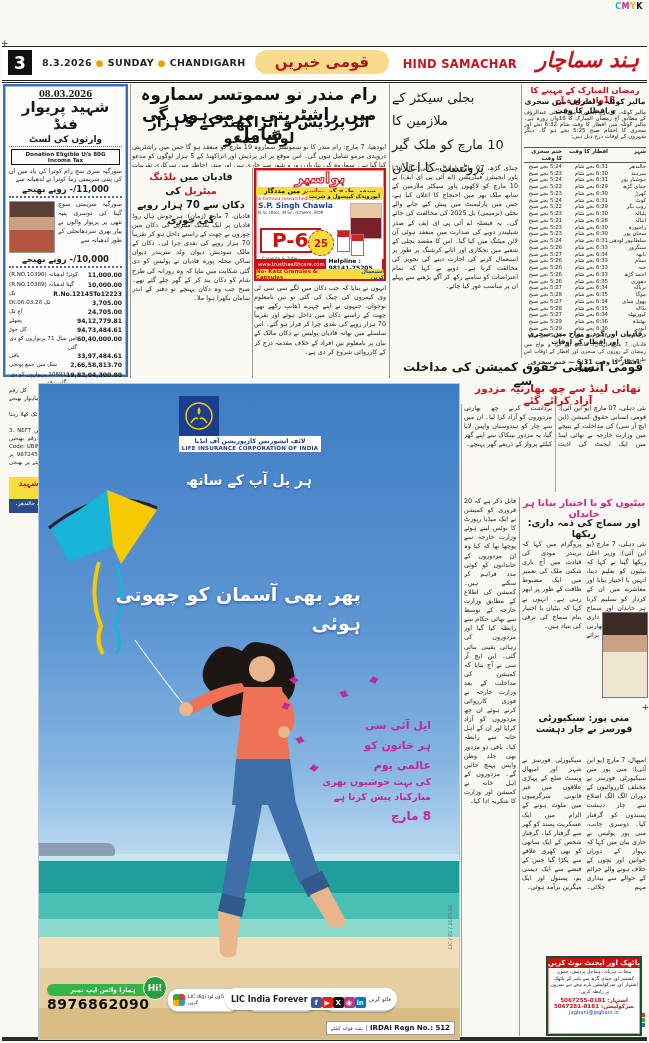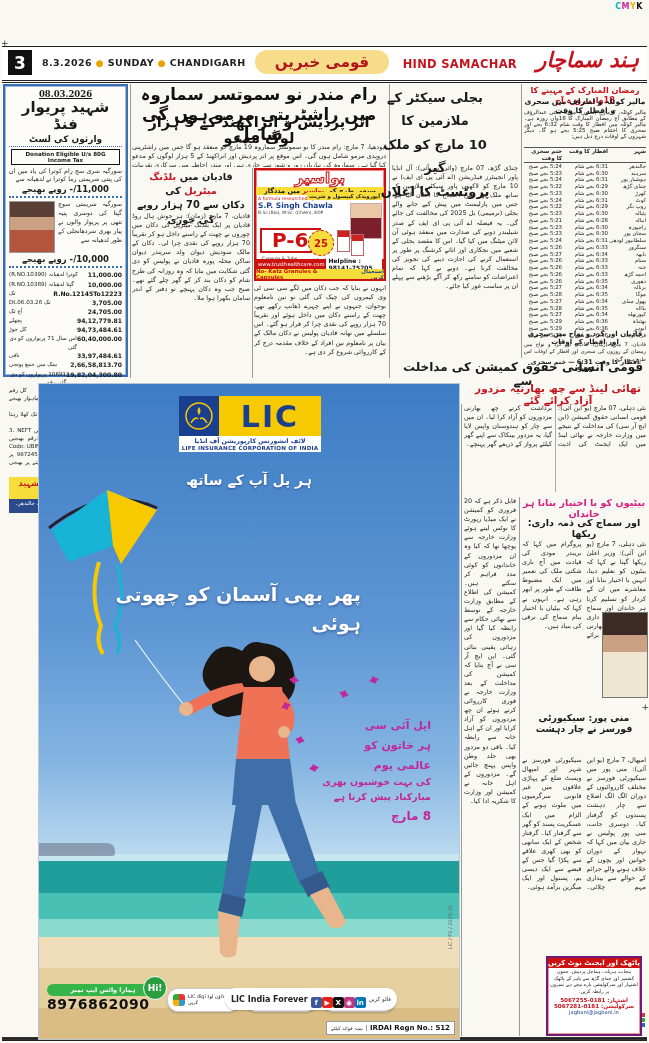--- a/index.html
+++ b/index.html
@@ -63,21 +63,21 @@
   #piles .p6{position:absolute;left:4px;top:58px;font-size:20px;font-weight:bold;color:#cc1111;border:2px solid #cc1111;padding:0 10px;line-height:1.05;}
   #piles .p6sub{position:absolute;left:6px;top:86px;font-size:4.6px;color:#333;}
   #piles .star25{position:absolute;left:52px;top:60px;width:24px;height:24px;border-radius:50%;background:#f7dd3a;border:1.5px dashed #cc1111;
       display:flex;align-items:center;justify-content:center;font-size:10px;font-weight:bold;color:#cc1111;}
   .bottle{position:absolute;width:11px;height:20px;background:linear-gradient(180deg,#c22 0 30%,#fff 30% 100%);border:1px solid #b66;}
   #piles .webbar{position:absolute;left:0;right:0;bottom:10px;height:10px;background:#cc1111;color:#fff;font-size:5.2px;display:flex;align-items:center;gap:2px;padding:0 2px;box-sizing:border-box;}
   #piles .helpline{background:#fff;color:#111;font-weight:bold;font-size:6px;padding:0 2px;}
   #piles .nokatz{position:absolute;left:0;right:0;bottom:0;height:10px;background:#f7dd3a;color:#cc1111;font-weight:bold;font-size:5.4px;display:flex;align-items:center;justify-content:center;gap:3px;}
   #piles .nokatz .ur{color:#1b3f8f;}
   
-  #power-h{left:372px;top:86px;width:126px;font-size:13px;font-weight:bold;text-align:center;line-height:1.8;}
+  #power-h{left:392px;top:86px;width:126px;font-size:13px;font-weight:normal;text-align:left;line-height:1.8;}
   #power-body{left:392px;top:164px;width:126px;height:212px;overflow:hidden;}
   
   #ramzan-h{left:524px;top:85px;width:122px;font-size:8.2px;font-weight:bold;color:#c41420;text-align:center;}
   #ramzan-sub{left:524px;top:97px;width:122px;font-size:7.6px;font-weight:bold;text-align:center;}
   #ramzan-body{left:524px;top:109px;width:122px;height:36px;overflow:hidden;font-size:5.6px;}
   #rtable-wrap{left:524px;top:147px;width:122px;}
   #rthead,.trow{display:grid;grid-template-columns:38px 46px 38px;direction:rtl;font-size:5.4px;line-height:1.25;}
   #rthead{font-weight:bold;border-top:1px solid #555;border-bottom:1px solid #555;font-size:5.6px;}
   .trow span{white-space:nowrap;overflow:hidden;}
   #ramzan-q-title{left:524px;top:330px;width:122px;font-size:7px;font-weight:bold;text-align:center;}
@@ -92,21 +92,21 @@
   #rekha-h1{left:522px;top:497px;width:124px;font-size:9.6px;font-weight:bold;color:#d6207e;text-align:center;}
   #rekha-h2{left:522px;top:517px;width:124px;font-size:9.6px;font-weight:bold;text-align:center;}
   #rekha-body{left:522px;top:540px;width:124px;height:168px;columns:2;column-gap:5px;overflow:hidden;}
   #rekha-photo{left:602px;top:612px;width:44px;height:84px;border:1px solid #777;
      background:linear-gradient(180deg,#3b2b24 0 26%,#caa183 26% 46%,#efe6d2 46% 100%);}
   #manipur-h1{left:522px;top:712px;width:124px;font-size:9.4px;font-weight:bold;text-align:center;}
   #manipur-h2{left:522px;top:732px;width:124px;font-size:9.4px;font-weight:bold;text-align:center;}
   #manipur-h2 .red{color:#c41420;}
   #manipur-body{left:522px;top:756px;width:124px;height:196px;columns:2;column-gap:5px;overflow:hidden;}
   
-  #notebox{left:546px;top:956px;width:96px;height:80px;border:2px solid #701a75;box-shadow:inset 0 0 0 1px #e99;background:#fff;box-sizing:border-box;}
+  #notebox{left:546px;top:956px;width:96px;height:80px;border:2px solid #14532d;box-shadow:inset 0 0 0 1px #e99;background:#fff;box-sizing:border-box;}
   #notebox .nb-title{background:#cc1111;color:#fff;font-size:7px;font-weight:bold;text-align:center;padding:1px 0;}
   #notebox .nb-body{font-size:4.8px;line-height:1.4;text-align:center;padding:1px 2px;}
   #notebox .nb-ph{font-size:5.6px;font-weight:bold;color:#c41420;text-align:center;}
   #notebox .nb-em{font-size:5.2px;color:#1b3f8f;text-align:center;}
   
   #lic{left:38px;top:383px;width:420px;height:655px;overflow:hidden;border:1px solid #b9c7d6;
        background:linear-gradient(180deg,#3e7cc4 0%,#5e97d4 38%,#85b5e2 58%,#b7d7ee 71%,#b7d7ee 72%);}
   #sea{position:absolute;left:0;top:470px;width:100%;height:87px;background:linear-gradient(180deg,#c8e6ef 0 8%,#1f9e9b 8% 45%,#49c0b4 45% 75%,#8adbce 75% 100%);}
   #sand{position:absolute;left:0;top:553px;width:100%;height:102px;background:linear-gradient(180deg,#f0debb 0 30%,#e6cf9f 30% 70%,#d9bd85 70% 100%);}
   #headland{position:absolute;left:0;top:459px;width:76px;height:13px;background:#7e8da2;border-radius:0 8px 3px 0;opacity:.8;}
@@ -500,21 +500,20 @@
 
     <div id="liclogo">
       <div class="lrow">
         <div class="lblue">
           <svg width="30" height="30" viewBox="0 0 30 30">
               <circle cx="15" cy="15" r="13" fill="none" stroke="#f7c900" stroke-width="1.5"></circle>
               <path d="M15,6 Q18,10 15,14 Q12,10 15,6" fill="#f7c900"></path>
               <path d="M7,22 Q11,15 14,18 M23,22 Q19,15 16,18" stroke="#f7c900" stroke-width="1.5" fill="none"></path>
             </svg>
         </div>
-        <div class="lyellow">LIC</div>
       </div>
       <div class="lnames">
         <div class="lur ur">لائف انشورنس کارپوریشن آف انڈیا</div>
         <div class="len">LIFE INSURANCE CORPORATION OF INDIA</div>
       </div>
     </div>
     <div id="tagline" class="ur">ہر پل آپ کے ساتھ</div>
 
     <div id="slogan" class="ur">
       <div>پھر بھی آسمان کو چھوتی ہوئی</div>

